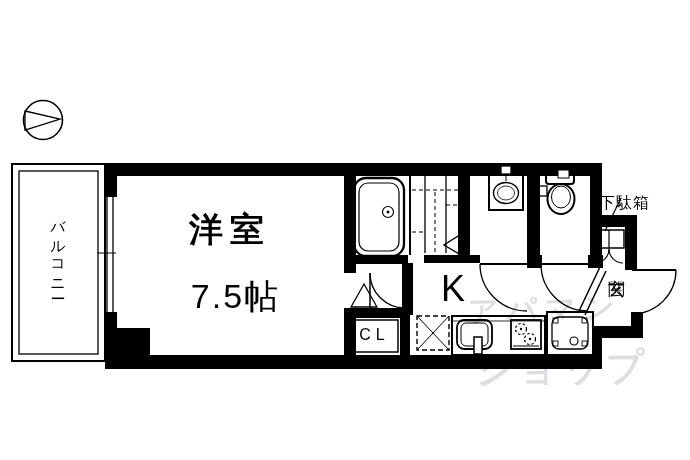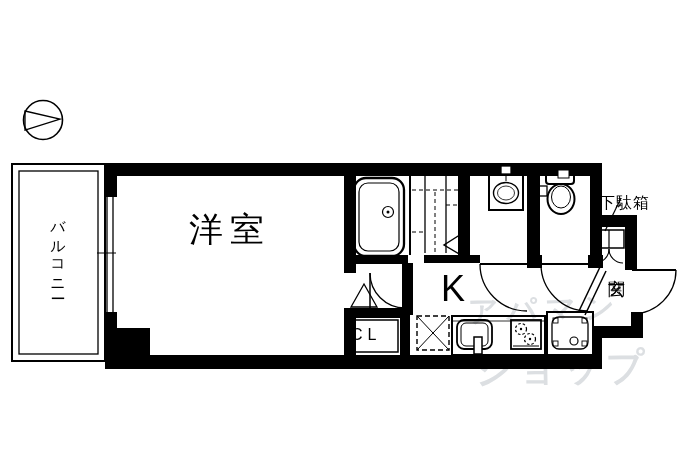--- a/index.html
+++ b/index.html
@@ -1,24 +1,24 @@
 <!DOCTYPE html>
 <html><head>
 <meta charset="utf-8">
 <style>
   html,body{margin:0;padding:0;background:#ffffff;}
   #screen{position:relative;width:690px;height:460px;background:#ffffff;overflow:hidden;
           font-family:"Liberation Sans",sans-serif;color:#000;}
   #planSvg{position:absolute;left:0;top:0;}
   .lbl{position:absolute;color:#000;white-space:nowrap;}
-  .lbl-room{left:160px;top:207px;width:140px;text-align:center;font-size:34px;letter-spacing:7px;font-weight:400;}
+  .lbl-room{left:160px;top:207px;width:140px;text-align:center;font-size:34px;letter-spacing:7px;font-weight:700;}
   .lbl-size{left:138px;top:274px;width:195px;text-align:center;font-size:34px;letter-spacing:2px;font-weight:500;}
   .lbl-balcony{left:48px;top:210px;font-size:15px;writing-mode:vertical-rl;text-orientation:upright;letter-spacing:3px;}
   .lbl-k{left:441px;top:268px;font-size:36px;font-weight:500;}
-  .lbl-cl{left:351px;top:326px;width:47px;text-align:left;font-size:16px;letter-spacing:5px;}
+  .lbl-cl{left:351px;top:326px;width:47px;text-align:center;font-size:16px;letter-spacing:5px;}
   .lbl-getabako{left:599px;top:178px;font-size:16px;letter-spacing:1px;margin-top:15px;}
   .lbl-genkan{left:605px;top:266px;font-size:17px;writing-mode:vertical-rl;text-orientation:upright;letter-spacing:2px;}
   .wm{position:absolute;font-weight:bold;color:#dcdfe2;mix-blend-mode:multiply;letter-spacing:8px;
       font-family:"Liberation Sans",sans-serif;}
   .wm1{left:468px;top:289px;font-size:30px;transform:rotate(-2deg);}
   .wm2{left:474px;top:343px;font-size:38px;letter-spacing:5px;transform:rotate(-1deg);}
 </style>
 </head>
 <body>
 
@@ -161,20 +161,21 @@
       <line x1="606" y1="271" x2="585" y2="315" stroke-width="1.5"></line>
     </g>
     <g fill="none" stroke="#000">
       <line x1="632" y1="270" x2="676" y2="270" stroke-width="2"></line>
       <path d="M 676 270 A 44 44 0 0 1 632 314" stroke-width="1.3"></path>
     </g>
   </svg>
 
   <div class="lbl lbl-balcony">バルコニー</div>
   <div class="lbl lbl-room">洋室</div>
+  <div class="lbl lbl-size">7.5帖</div>
   <div class="lbl lbl-k">K</div>
   <div class="lbl lbl-cl">CL</div>
   <div class="lbl lbl-getabako">下駄箱</div>
   <div class="lbl lbl-genkan">玄関</div>
 
   <div class="wm wm1">アパマン</div>
   <div class="wm wm2">ショップ</div>
 </div>
 
 </body></html>

